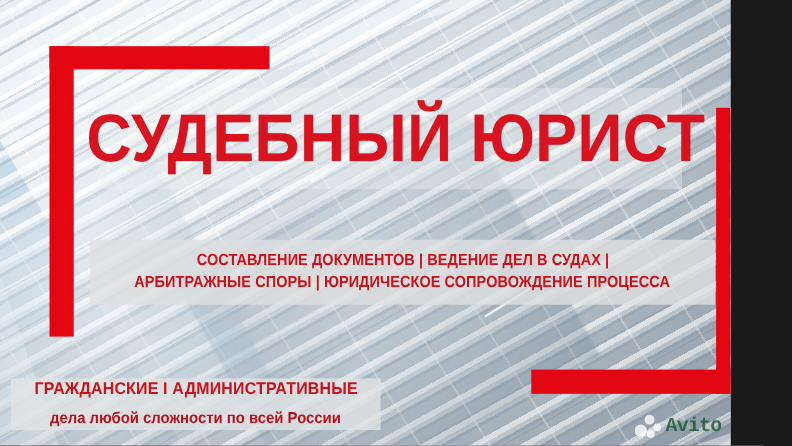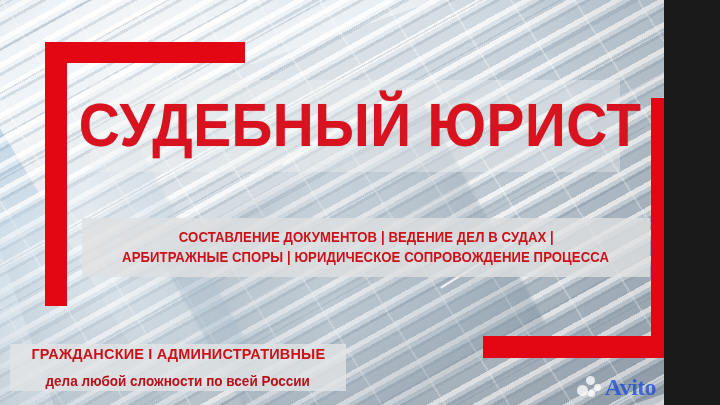--- a/index.html
+++ b/index.html
@@ -300,25 +300,25 @@
     position: absolute;
     display: block;
     border-radius: 50%;
     background: #ffffff;
   }
   .avito-dots i.d1 { width: 11px; height: 11px; left: 0px;  top: 9px; }
   .avito-dots i.d2 { width: 9px;  height: 9px;  left: 9px;  top: 0px; }
   .avito-dots i.d3 { width: 7px;  height: 7px;  left: 17px; top: 8px; }
   .avito-dots i.d4 { width: 7px;  height: 7px;  left: 11px; top: 14px; }
   .avito-word {
-    font-family: Liberation Serif, serif;
-    font-weight: 700;
-    font-size: 24px;
+    font-family: Liberation Mono, monospace;
+    font-weight: 700;
+    font-size: 18px;
     line-height: 1;
-    color: #1d4ed8;
+    color: #14532d;
     letter-spacing: -0.6px;
   }
 </style>
 </head>
 <body>
 
 <div id="ad-banner">
 
   <div class="bg-photo">
     <div class="bg-sky"></div>

